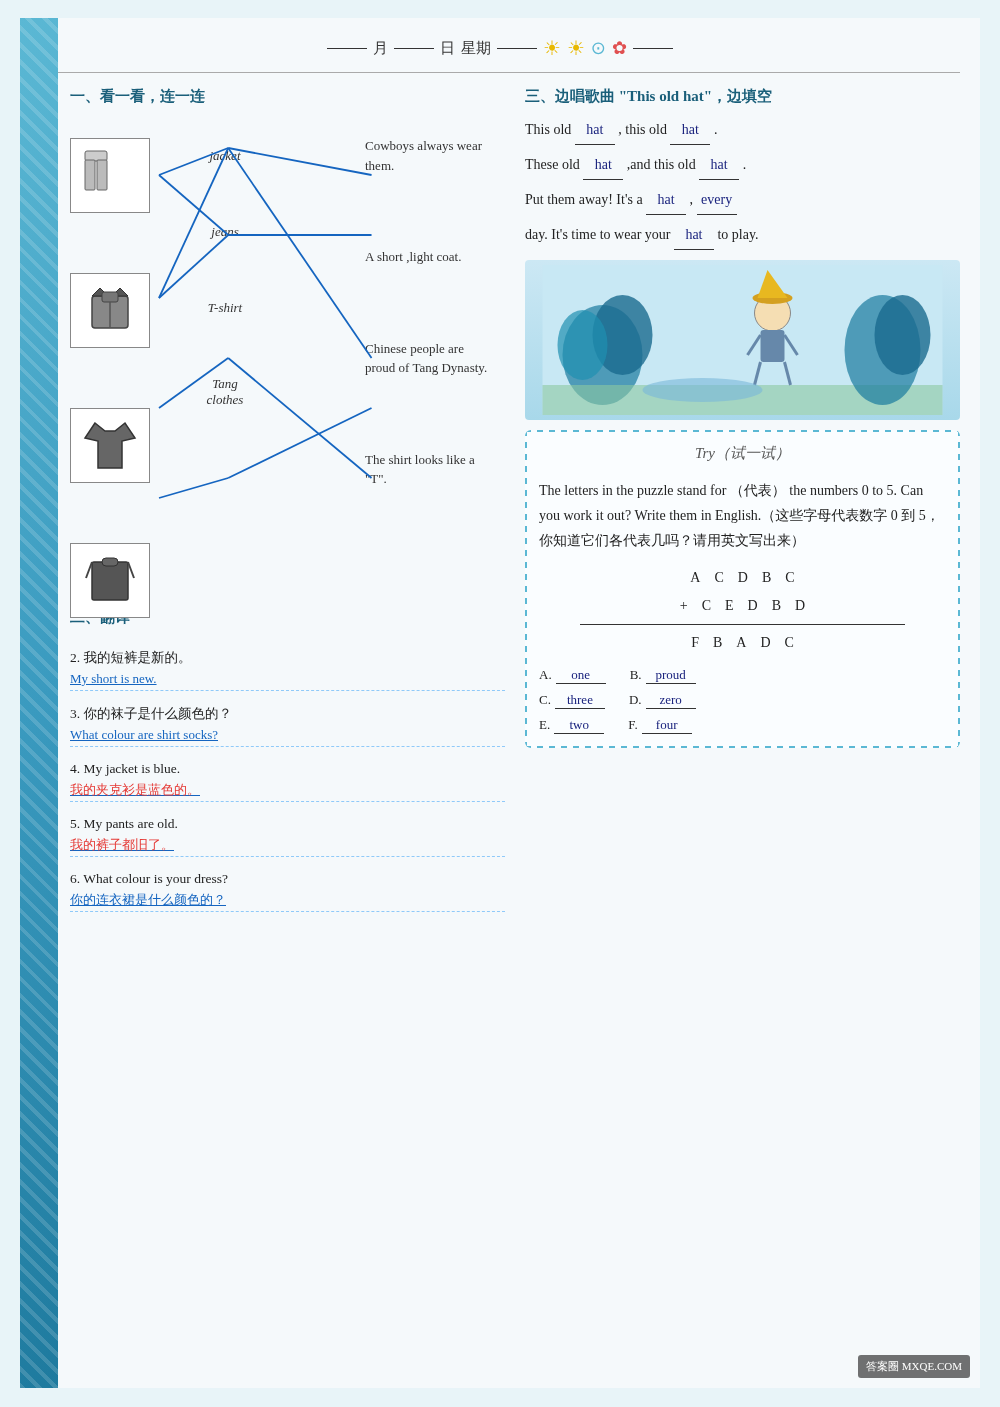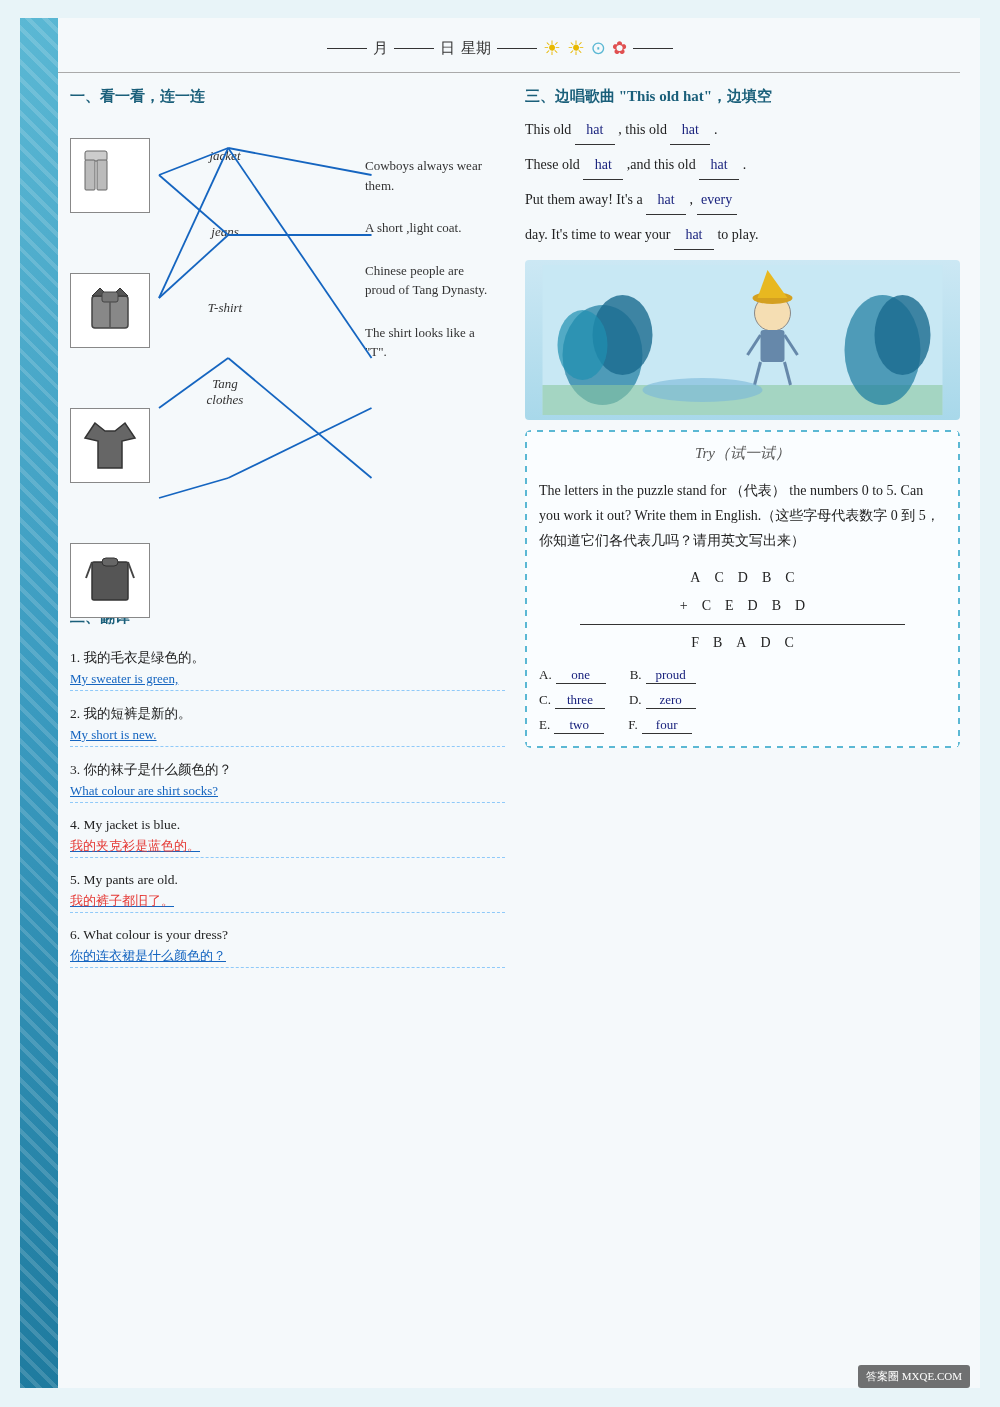--- a/index.html
+++ b/index.html
@@ -118,24 +118,24 @@
       font-size: 13px;
       font-style: italic;
       color: #333;
       text-align: center;
       width: 70px;
     }
 
     .items-right {
       position: absolute;
       right: 10px;
-      top: 28px;
+      top: 8px;
       display: flex;
       flex-direction: column;
-      gap: 23px;
+      gap: 72px;
     }
 
     .item-desc {
       font-size: 13px;
       color: #333;
       width: 130px;
       line-height: 1.5;
     }
 
     
@@ -285,21 +285,21 @@
       display: inline-block;
       border-bottom: 1.5px solid #333;
       min-width: 50px;
       color: #1a237e;
       text-align: center;
     }
 
     
     .watermark {
       position: absolute;
-      bottom: 0;
+      bottom: 10px;
       right: 10px;
       background: rgba(0,0,0,0.55);
       color: #fff;
       padding: 4px 8px;
       font-size: 11px;
       border-radius: 3px;
     }
 
     
     .try-section {
@@ -514,24 +514,20 @@
             <span style="margin-left:20px;">F.</span>
             <span class="answer-blank">four</span>
           </div>
         </div>
       </div>
     </div>
 
     <div class="section2">
       <div class="section-title">二、翻译</div>
 
-      <div class="translation-item">
-        <div class="translation-q">1. 我的毛衣是绿色的。</div>
-        <div class="translation-a">My sweater is green,</div>
-      </div>
 
       <div class="translation-item">
         <div class="translation-q">2. 我的短裤是新的。</div>
         <div class="translation-a">My short is new.</div>
       </div>
 
       <div class="translation-item">
         <div class="translation-q">3. 你的袜子是什么颜色的？</div>
         <div class="translation-a">What colour are shirt socks?</div>
       </div>

